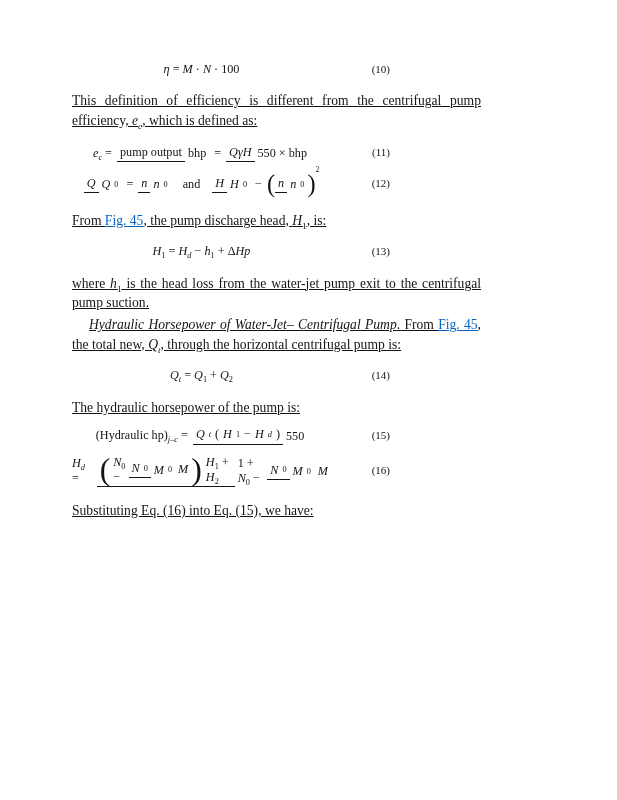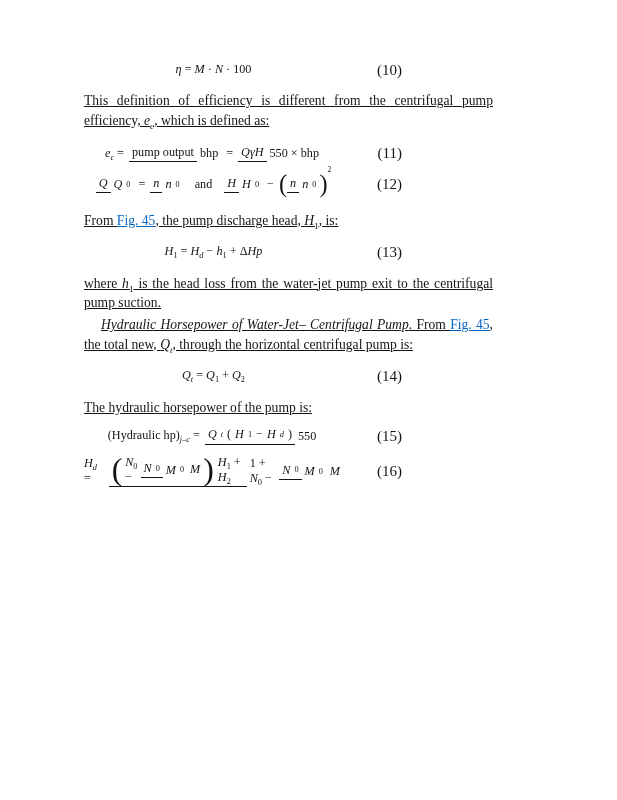--- a/index.html
+++ b/index.html
@@ -4,37 +4,36 @@
 <style>
   * { box-sizing: border-box; }
   html, body { margin: 0; padding: 0; background: #ffffff; }
   body { width: 617px; height: 800px; }
   .page {
     width: 553px; height: 800px; overflow: hidden;
     background: #ffffff; color: #141414;
     font-family: "Liberation Serif", serif;
     font-size: 13.6px; line-height: 1.45;
     padding: 62px 72px 0 72px;
-    margin-left: 12px;
   }
   p { margin: 0; text-align: justify; text-decoration: underline; }
   .indent { text-indent: 17px; }
   .heading {
     font-weight: bold; font-style: italic;
     margin: 0; padding-left: 19px; text-indent: -19px;
     text-align: justify; line-height: 1.45;
   }
   .link { color: var(--link-color, #0563C1); text-decoration: underline; cursor: pointer; }
 
   
   .eqrow {
     position: relative; display: flex; justify-content: center; align-items: center;
     padding-right: 150px; font-size: 12.2px; line-height: 1.25;
   }
-  .eqnum { position: absolute; right: 91px; top: 50%; transform: translateY(-50%); font-size: 15px; }
+  .eqnum { position: absolute; right: 91px; top: 50%; transform: translateY(-50%); font-size: 11px; }
   .eq { display: inline-flex; align-items: center; gap: 5px; }
   .frac { display: inline-flex; flex-direction: row; align-items: center; vertical-align: middle; }
   .frac .num { display: inline-flex; align-items: center; justify-content: center; gap: 4px; padding: 0 3px 1px 3px; border-bottom: 1px solid #141414; }
   .frac .den { display: inline-flex; align-items: center; justify-content: center; gap: 4px; padding: 1px 3px 0 3px; }
   .andword { font-style: normal; margin: 0 7px; }
   .pow { display: inline-flex; align-items: center; }
   .paren { font-size: 200%; font-weight: 300; line-height: 0.85; }
   .paren2 { font-size: 260%; font-weight: 300; line-height: 0.8; }
   .sq { align-self: flex-start; font-size: 62%; margin-top: -4px; }
   .grp { display: inline-flex; align-items: center; gap: 3px; }
@@ -199,14 +198,15 @@
                 <sub>0</sub>
               </span>
           </span>
           <span><i>M</i></span>
         </span>
       </span>
     </span>
     <span class="eqnum">(16)</span>
   </div>
 
+  <p class="mt14">Substituting Eq. (16) into Eq. (15), we have:</p>
 
 </div>
 
 </body></html>

